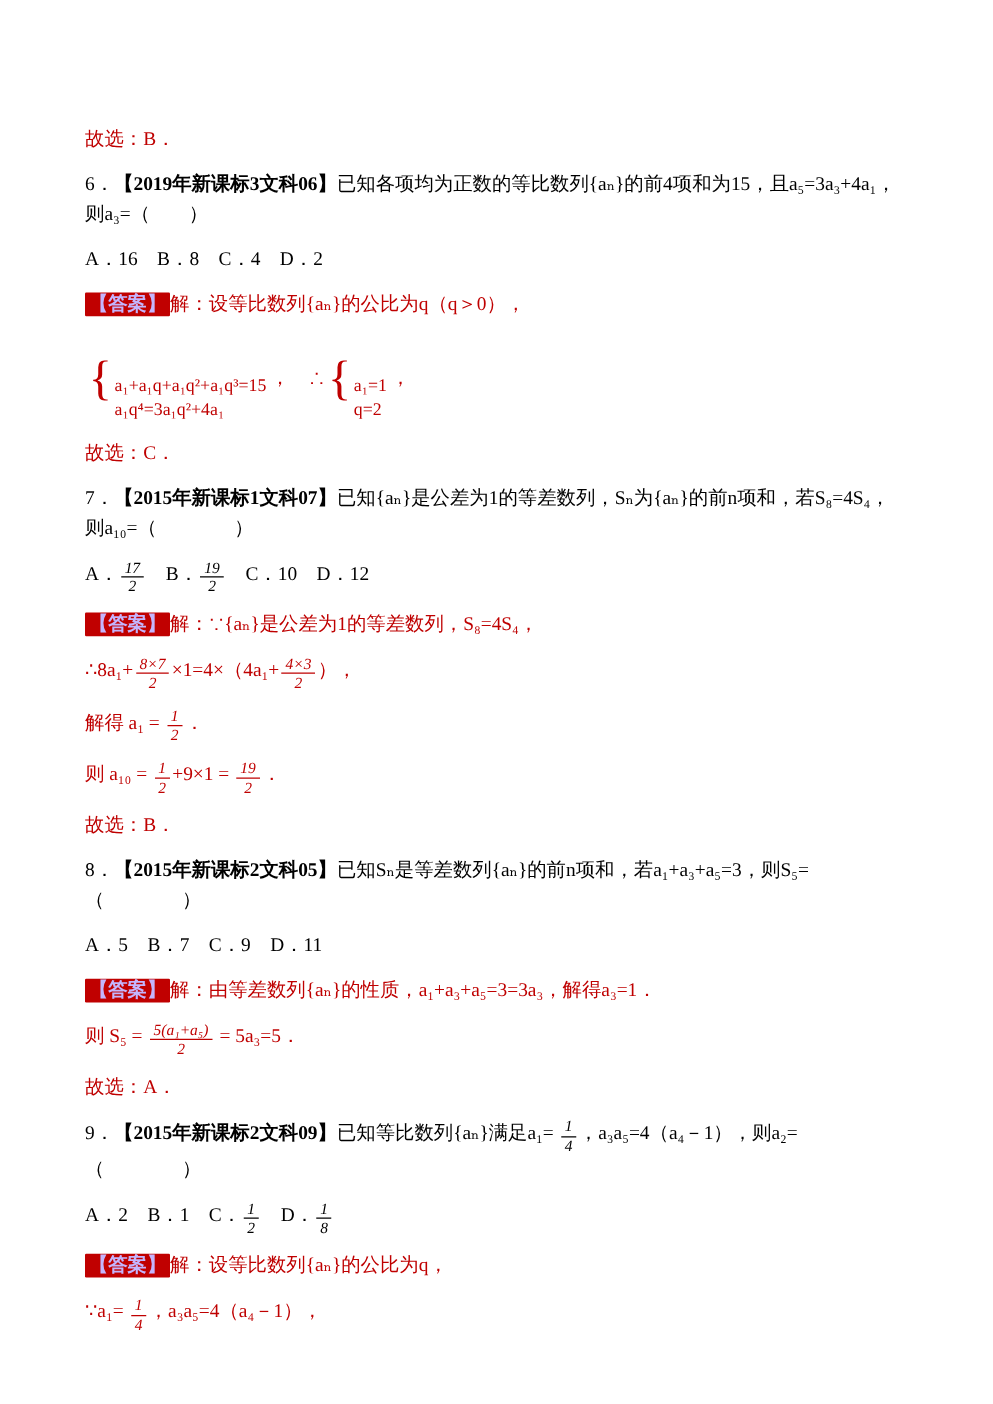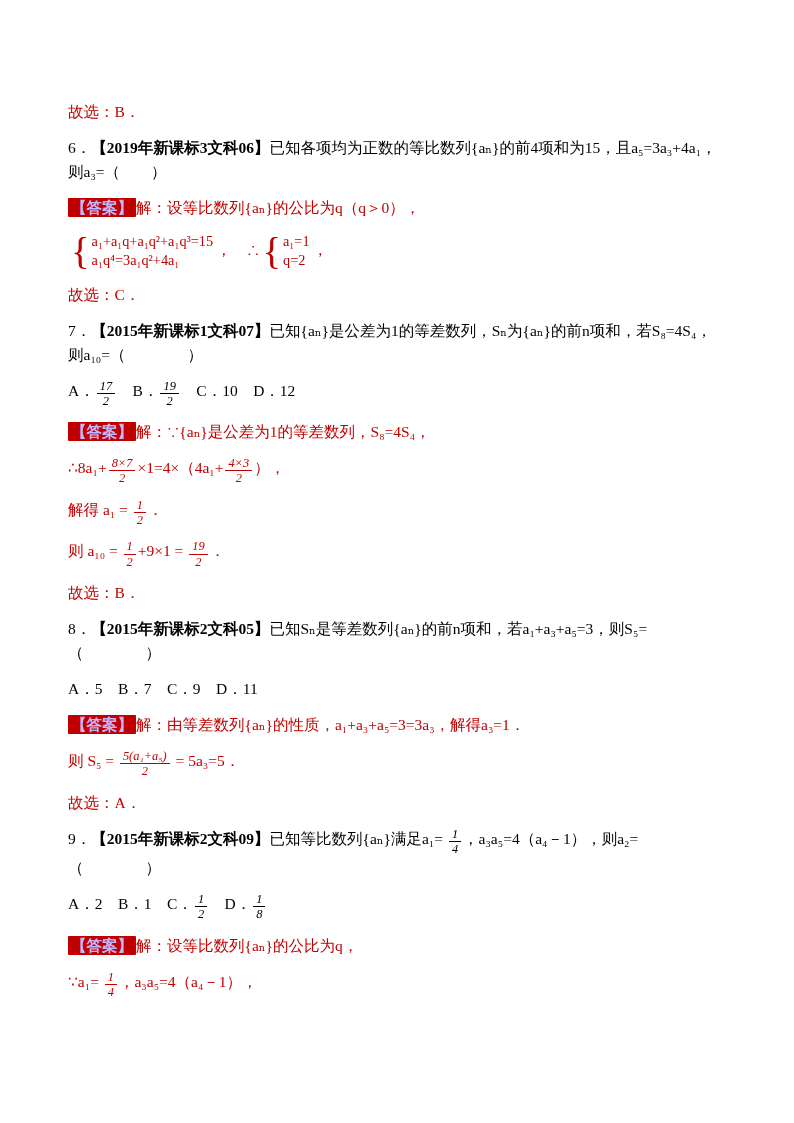--- a/index.html
+++ b/index.html
@@ -29,29 +29,30 @@
     margin:0 2px;
     font-style:italic;
   }
   .frac .num{ display:block; border-bottom:1px solid currentColor; padding:0 3px; }
   .frac .den{ display:block; padding:0 3px; }
   .cases{
     display:inline-flex; align-items:center;
     vertical-align:middle; margin:0 3px;
   }
   .cases .brace{ font-size:2.5em; font-weight:400; line-height:0.85; margin-right:2px; }
-  .cases .rows{ display:inline-flex; flex-direction:column; font-size:0.92em; line-height:1.35; }
+  .cases .rows{ display:inline-flex; flex-direction:column; font-size:0.92em; line-height:1.35;margin-top:32px; }
 </style>
 </head>
 <body>
 
 <div class="page">
   <div id="doc">
       <div class="line red"><span>故选：B．</span></div>
       <div class="line"><span>6．</span><span class="seg-bold">【2019年新课标3文科06】</span><span>已知各项均为正数的等比数列{aₙ}的前4项和为15，且a₅=3a₃+4a₁，则a₃=（　　）</span></div>
+      <div class="line"><span>A．16　B．8　C．4　D．2</span></div>
       <div class="line red"><span class="answer-box">【答案】</span><span>解：设等比数列{aₙ}的公比为q（q＞0），</span></div>
       <div class="line red"><span class="cases">
           <span class="brace">{</span>
           <span class="rows">
             <span>a₁+a₁q+a₁q²+a₁q³=15</span>
             <span>a₁q⁴=3a₁q²+4a₁</span>
           </span>
         </span><span>，　∴</span><span class="cases">
           <span class="brace">{</span>
           <span class="rows">

